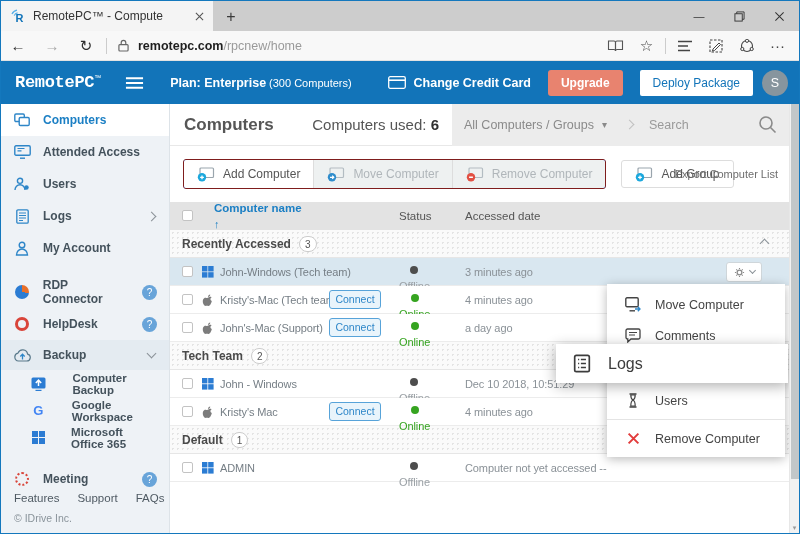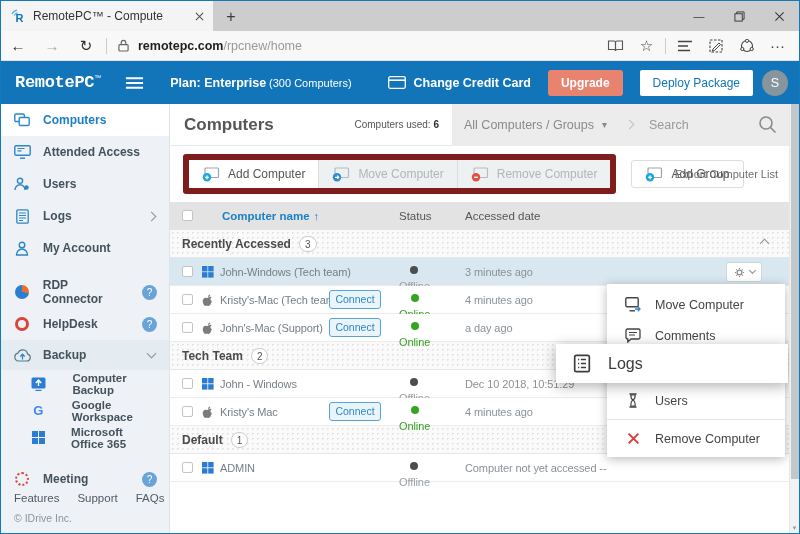--- a/index.html
+++ b/index.html
@@ -62,41 +62,41 @@
   .chev-up{transform:rotate(-135deg);}
   .chev-down{transform:rotate(45deg);margin-top:-3px;}
   .chev-right{transform:rotate(-45deg);}
   .chev.small{width:5px;height:5px;border-width:1.3px;}
   .chev.pale{border-color:#c0c0c0;}
 
   
   .content{position:relative;flex:1;background:#fff;overflow:hidden;}
   .page-header{height:42px;border-bottom:1px solid #e8e8e8;display:flex;align-items:center;}
   .page-title{font-size:17px;color:#565656;font-weight:600;margin-left:14px;}
-  .used{margin-left:auto;font-size:10px;color:#555;margin-right:13px;white-space:nowrap;}
+  .used{margin-left:auto;font-size:15px;color:#555;margin-right:13px;white-space:nowrap;}
   .used b{color:#2f2f2f;}
   .filter-panel{width:337px;height:42px;background:#ececec;display:flex;align-items:center;padding:0 12px;margin-right:10px;flex-shrink:0;}
   .filter-dd{display:flex;align-items:center;width:162px;font-size:12.5px;color:#8a8a8a;}
   .caret{margin-left:8px;font-size:10px;color:#8a8a8a;}
   .search-input{flex:1;border:none;background:transparent;font-size:12.5px;color:#555;margin-left:14px;outline:none;font-family:inherit;min-width:0;}
   .search-input::placeholder{color:#9a9a9a;}
   .search-icon{display:flex;margin-left:6px;}
 
   .toolbar{height:56px;display:flex;align-items:center;padding:0 13px;position:relative;}
-  .btn-row{display:flex;border:6px solid #7f1d1d;border-radius:3px;overflow:hidden;background:#3b82f6;}
+  .btn-row{display:flex;border:1px solid #7f1d1d;border-radius:3px;overflow:hidden;background:#3b82f6;}
   .tb-btn{display:flex;align-items:center;gap:8px;font-size:12px;color:#555;padding:0 13px;height:28px;background:#fff;border:none;border-right:1px solid #ddd;font-family:inherit;}
   .btn-row .tb-btn:last-child{border-right:none;}
   .tb-btn.disabled{background:#eef1f1;color:#b0b6ba;}
   .tb-btn.standalone{border:1px solid #ddd;border-radius:3px;margin-left:15px;}
   .export{position:absolute;right:21px;font-size:11px;color:#6e6e6e;}
 
   .table-area{position:absolute;top:98px;left:0;right:10px;}
   .thead{height:28px;background:#e3e3e3;display:flex;align-items:center;font-size:11.5px;color:#555;position:relative;}
   .thead .checkbox{position:absolute;left:12px;top:8px;}
-  .th-name{position:absolute;left:52px;color:var(--accent,#1b7fc4);font-weight:600;display:flex;gap:4px;}
+  .th-name{position:absolute;left:44px;color:var(--accent,#1b7fc4);font-weight:600;display:flex;gap:4px;flex-direction:column;}
   .sort{font-size:11px;}
   .th-status{position:absolute;left:229px;}
   .th-accessed{position:absolute;left:295px;}
 
   .section-row{height:28px;background-color:#fafafa;background-image:radial-gradient(#e4e4e4 1px,transparent 1px);background-size:5px 5px;border-bottom:1px solid #e6e6e6;display:flex;align-items:center;padding:0 12px;font-size:12px;color:#4a4a4a;font-weight:600;}
   .count-badge{margin-left:8px;min-width:9px;padding:0 5px;height:16px;line-height:15px;border:1px solid #ccc;border-radius:9px;background:#fff;font-size:10px;color:#555;text-align:center;font-weight:400;}
   .section-row .chev{margin-left:auto;margin-right:9px;}
 
   .comp-row{height:28px;border-bottom:1px solid #ececec;position:relative;font-size:11px;color:#757e85;background:#fff;letter-spacing:-0.1px;}
   .comp-row.selected{background:var(--sel,#d9e7f0);}

